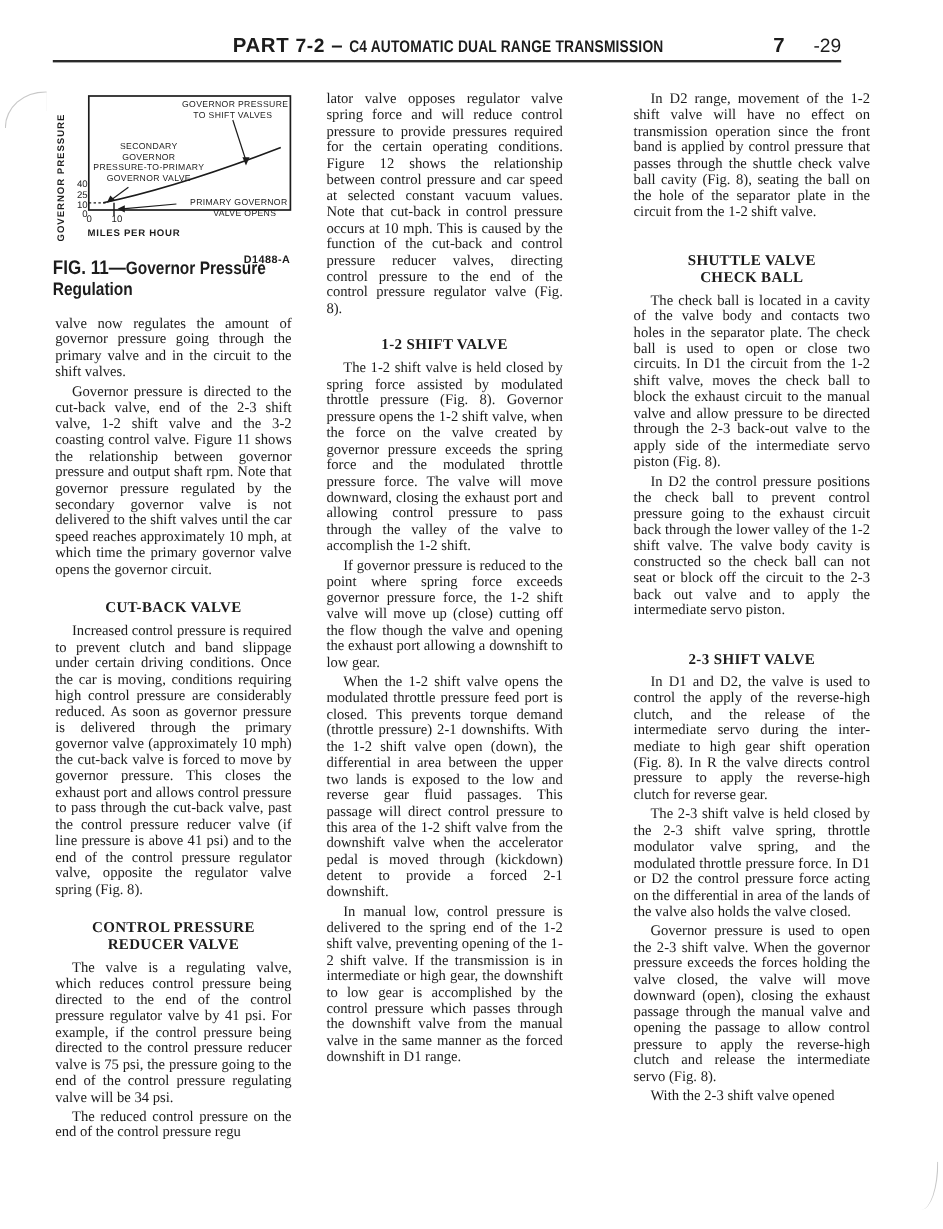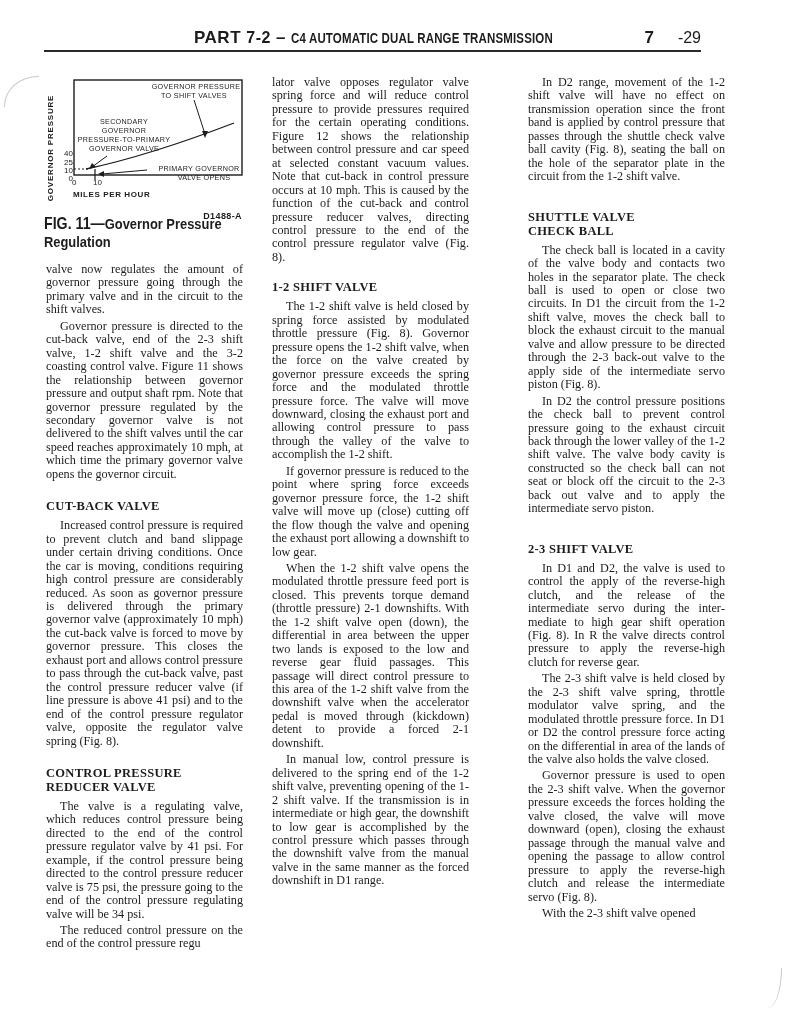--- a/index.html
+++ b/index.html
@@ -12,21 +12,21 @@
   .header .part b { font-size: 16px; }
   .header .title { font-weight: bold; font-size: 14px; letter-spacing: 0.2px; transform: scaleX(0.82); transform-origin: left center; display: inline-block; }
   .header .pnum { position: absolute; right: 0; top: 0; font-size: 17px; font-weight: bold; }
   .header .pnum span { font-weight: normal; font-size: 16px; margin-left: 24px; }
   .rule { position: absolute; left: 44px; top: 50px; width: 657px; height: 2px; background: #2a2a2a; }
 
   .col { position: absolute; top: 76px; width: 197px; font-size: 12.2px; line-height: 13.45px; text-align: justify; hyphens: manual; }
   .col p { margin: 0; text-indent: 14px; }
   .col p + p { margin-top: 3px; }
   .col p.noindent { text-indent: 0; }
-  .col h3 { margin: 14px 0 6px 0; font-size: 12.5px; font-weight: bold; letter-spacing: 0.3px; line-height: 14px; text-transform: uppercase; text-indent: 0; text-align: left; }
+  .col h3 { margin: 14px 0 6px 0; font-size: 12.5px; font-weight: bold; letter-spacing: 0.3px; line-height: 14px; text-transform: uppercase; text-indent: 0; text-align: center; }
   .c1 { left: 46px; top: 263px; }
   .c2 { left: 272px; }
   .c3 { left: 528px; }
 
   .figure { position: absolute; left: 44px; top: 76px; width: 202px; height: 180px; font-family: "Liberation Sans", sans-serif; }
   .figure svg { position: absolute; left: 0; top: 0; }
   .figure .caption { position: absolute; left: 0; top: 138px; font-weight: bold; font-size: 15px; line-height: 18px; transform: scaleX(0.86); transform-origin: left top; width: 230px; }
   .figure .caption .fig { font-size: 16.5px; }
   .figure .code { position: absolute; right: 4px; top: 135px; font-weight: bold; font-size: 9px; letter-spacing: 0.4px; }
 </style>

